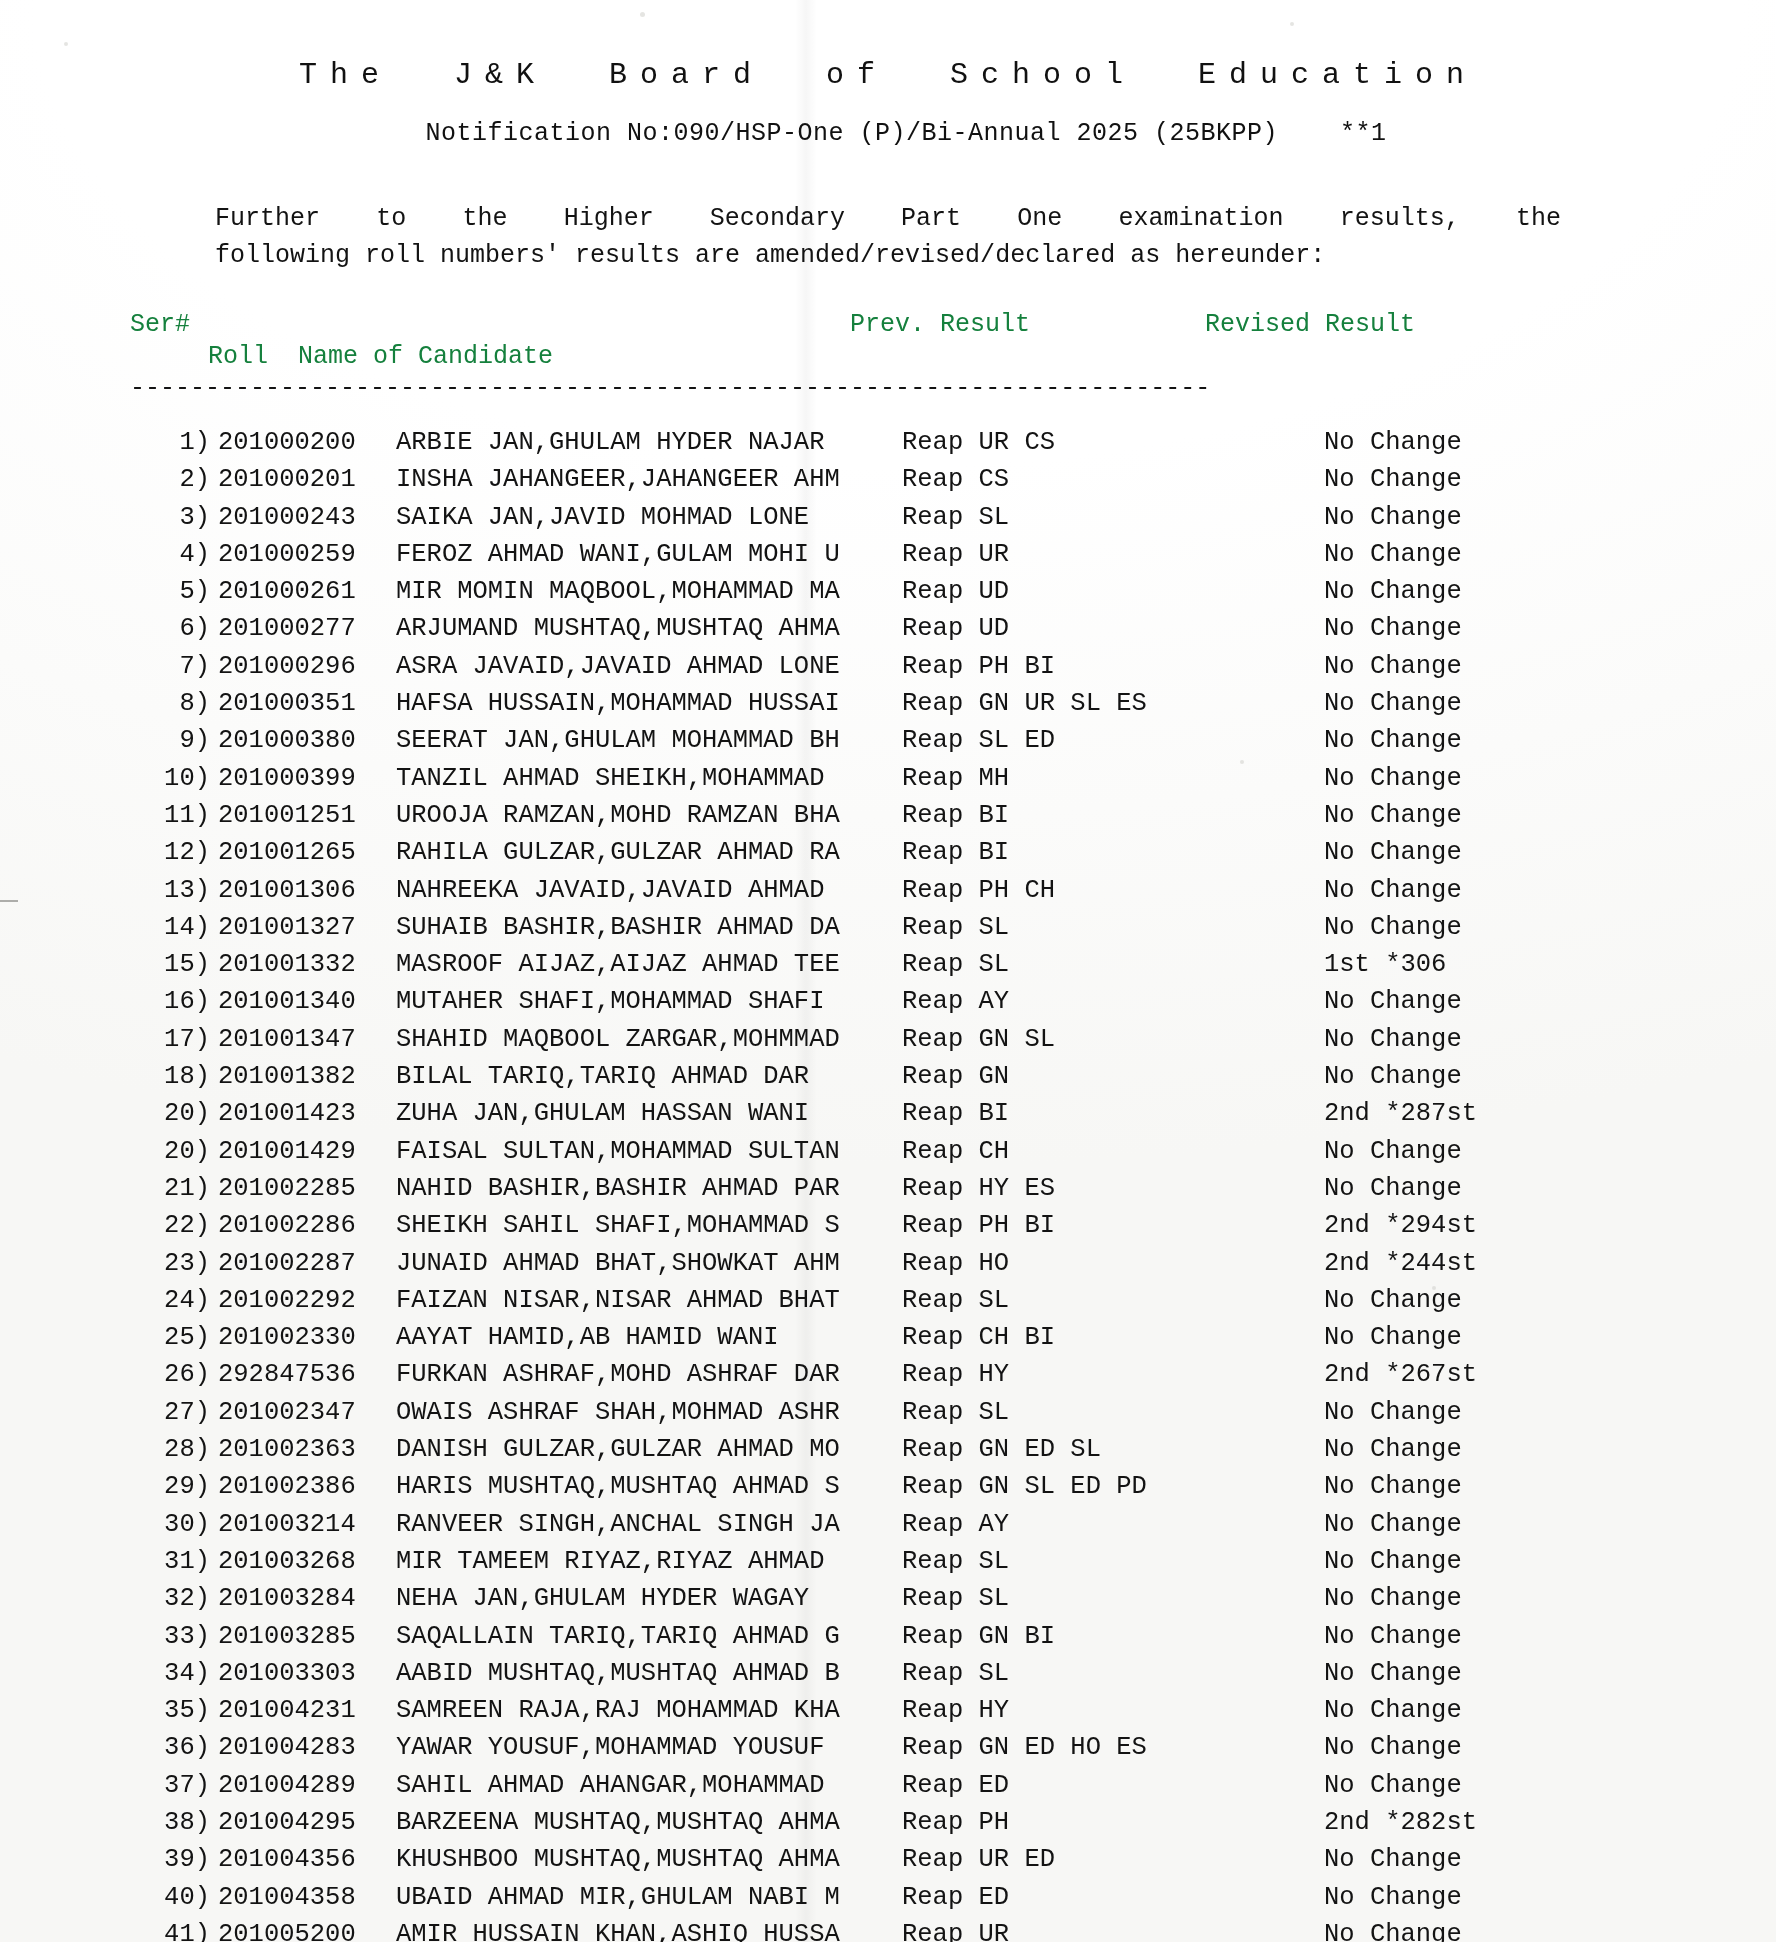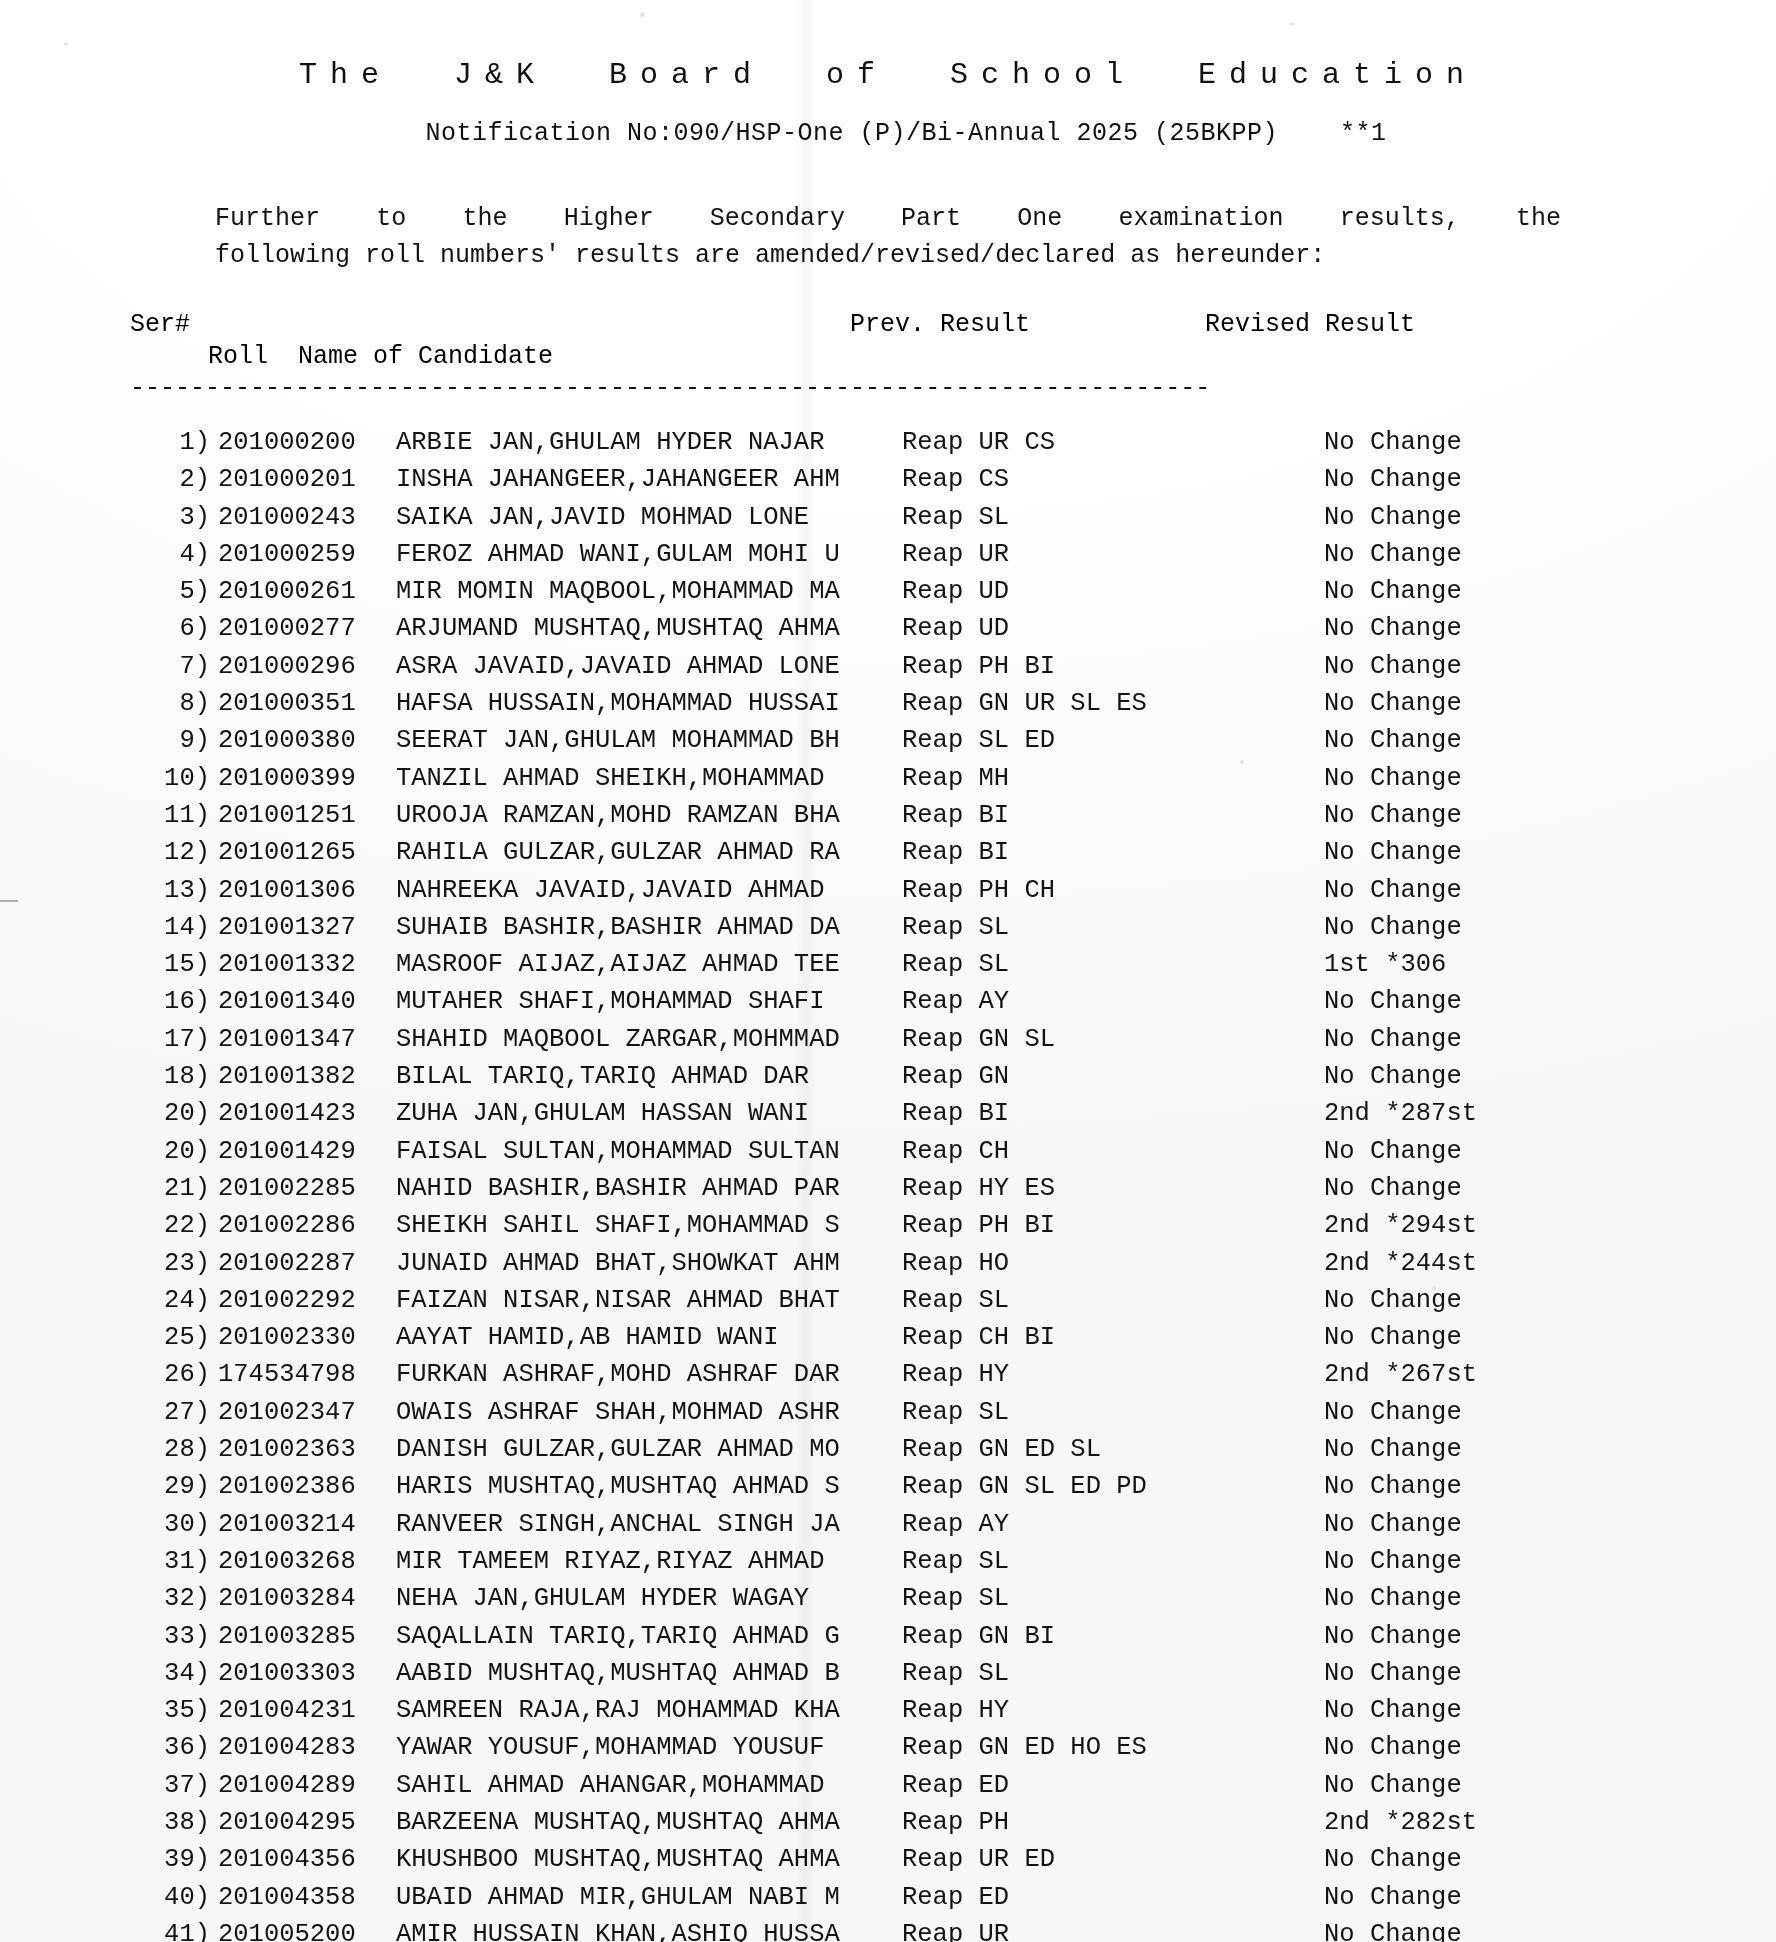--- a/index.html
+++ b/index.html
@@ -68,21 +68,21 @@
 
   .table-wrap {
     margin-top: 36px;
     padding-left: 130px;
     font-size: 25px;
   }
 
   .hdr {
     display: flex;
     white-space: pre;
-    color: #000000;
+    color: #15803d;
     font-size: 25px;
   }
   .hdr .c-ser   { width: 78px; }
   .hdr .c-left  { width: 642px; margin-top: 32px; }
   .hdr .c-prev  { width: 355px; }
   .hdr .c-rev   { width: 330px; }
 
   .rule {
     margin-top: 11px;
     width: 1345px;
@@ -194,21 +194,21 @@
         <div class="row"><span class="ser">16)</span><span class="roll">201001340</span><span class="name">MUTAHER SHAFI,MOHAMMAD SHAFI</span><span class="prev">Reap AY</span><span class="rev">No Change</span></div>
         <div class="row"><span class="ser">17)</span><span class="roll">201001347</span><span class="name">SHAHID MAQBOOL ZARGAR,MOHMMAD</span><span class="prev">Reap GN SL</span><span class="rev">No Change</span></div>
         <div class="row"><span class="ser">18)</span><span class="roll">201001382</span><span class="name">BILAL TARIQ,TARIQ AHMAD DAR</span><span class="prev">Reap GN</span><span class="rev">No Change</span></div>
         <div class="row"><span class="ser">20)</span><span class="roll">201001423</span><span class="name">ZUHA JAN,GHULAM HASSAN WANI</span><span class="prev">Reap BI</span><span class="rev">2nd *287st</span></div>
         <div class="row"><span class="ser">20)</span><span class="roll">201001429</span><span class="name">FAISAL SULTAN,MOHAMMAD SULTAN</span><span class="prev">Reap CH</span><span class="rev">No Change</span></div>
         <div class="row"><span class="ser">21)</span><span class="roll">201002285</span><span class="name">NAHID BASHIR,BASHIR AHMAD PAR</span><span class="prev">Reap HY ES</span><span class="rev">No Change</span></div>
         <div class="row"><span class="ser">22)</span><span class="roll">201002286</span><span class="name">SHEIKH SAHIL SHAFI,MOHAMMAD S</span><span class="prev">Reap PH BI</span><span class="rev">2nd *294st</span></div>
         <div class="row"><span class="ser">23)</span><span class="roll">201002287</span><span class="name">JUNAID AHMAD BHAT,SHOWKAT AHM</span><span class="prev">Reap HO</span><span class="rev">2nd *244st</span></div>
         <div class="row"><span class="ser">24)</span><span class="roll">201002292</span><span class="name">FAIZAN NISAR,NISAR AHMAD BHAT</span><span class="prev">Reap SL</span><span class="rev">No Change</span></div>
         <div class="row"><span class="ser">25)</span><span class="roll">201002330</span><span class="name">AAYAT HAMID,AB HAMID WANI</span><span class="prev">Reap CH BI</span><span class="rev">No Change</span></div>
-        <div class="row"><span class="ser">26)</span><span class="roll">174534798</span><span class="name">FURKAN ASHRAF,MOHD ASHRAF DAR</span><span class="prev">Reap HY</span><span class="rev">2nd *267st</span></div>
+        <div class="row"><span class="ser">26)</span><span class="roll">292847536</span><span class="name">FURKAN ASHRAF,MOHD ASHRAF DAR</span><span class="prev">Reap HY</span><span class="rev">2nd *267st</span></div>
         <div class="row"><span class="ser">27)</span><span class="roll">201002347</span><span class="name">OWAIS ASHRAF SHAH,MOHMAD ASHR</span><span class="prev">Reap SL</span><span class="rev">No Change</span></div>
         <div class="row"><span class="ser">28)</span><span class="roll">201002363</span><span class="name">DANISH GULZAR,GULZAR AHMAD MO</span><span class="prev">Reap GN ED SL</span><span class="rev">No Change</span></div>
         <div class="row"><span class="ser">29)</span><span class="roll">201002386</span><span class="name">HARIS MUSHTAQ,MUSHTAQ AHMAD S</span><span class="prev">Reap GN SL ED PD</span><span class="rev">No Change</span></div>
         <div class="row"><span class="ser">30)</span><span class="roll">201003214</span><span class="name">RANVEER SINGH,ANCHAL SINGH JA</span><span class="prev">Reap AY</span><span class="rev">No Change</span></div>
         <div class="row"><span class="ser">31)</span><span class="roll">201003268</span><span class="name">MIR TAMEEM RIYAZ,RIYAZ AHMAD</span><span class="prev">Reap SL</span><span class="rev">No Change</span></div>
         <div class="row"><span class="ser">32)</span><span class="roll">201003284</span><span class="name">NEHA JAN,GHULAM HYDER WAGAY</span><span class="prev">Reap SL</span><span class="rev">No Change</span></div>
         <div class="row"><span class="ser">33)</span><span class="roll">201003285</span><span class="name">SAQALLAIN TARIQ,TARIQ AHMAD G</span><span class="prev">Reap GN BI</span><span class="rev">No Change</span></div>
         <div class="row"><span class="ser">34)</span><span class="roll">201003303</span><span class="name">AABID MUSHTAQ,MUSHTAQ AHMAD B</span><span class="prev">Reap SL</span><span class="rev">No Change</span></div>
         <div class="row"><span class="ser">35)</span><span class="roll">201004231</span><span class="name">SAMREEN RAJA,RAJ MOHAMMAD KHA</span><span class="prev">Reap HY</span><span class="rev">No Change</span></div>
         <div class="row"><span class="ser">36)</span><span class="roll">201004283</span><span class="name">YAWAR YOUSUF,MOHAMMAD YOUSUF</span><span class="prev">Reap GN ED HO ES</span><span class="rev">No Change</span></div>

